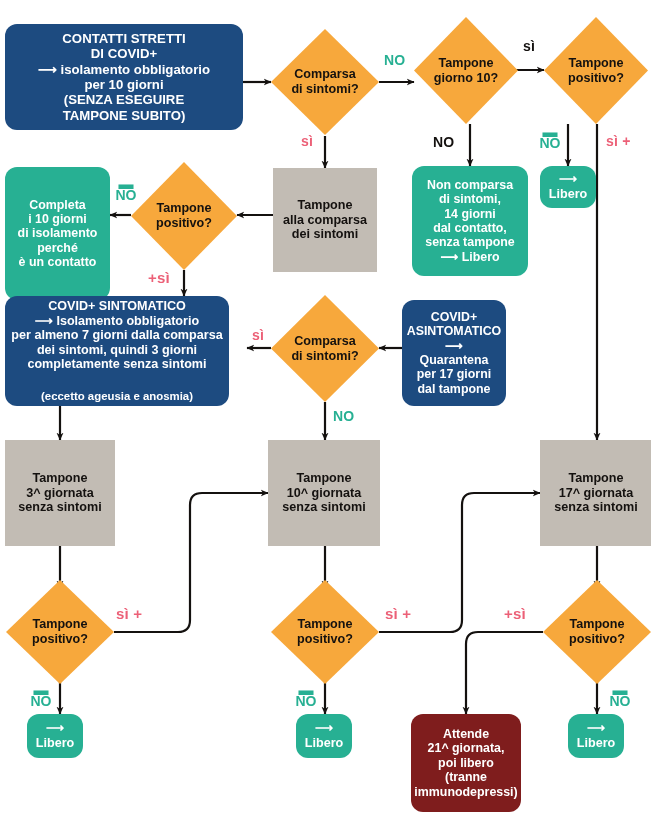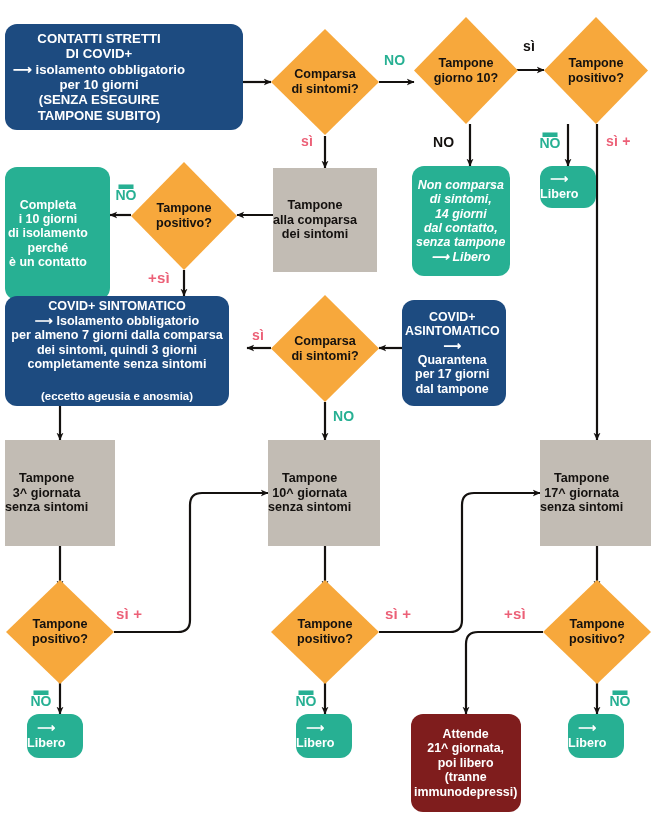--- a/index.html
+++ b/index.html
@@ -1,21 +1,21 @@
 <!DOCTYPE html>
 <html><head>
 <meta charset="utf-8">
 <style>
   html,body{margin:0;padding:0;background:#ffffff;}
   body{width:651px;height:826px;font-family:"Liberation Sans",sans-serif;}
   #stage{position:relative;width:651px;height:826px;overflow:hidden;background:#fff;}
 
   
   .node{position:absolute;box-sizing:border-box;display:flex;align-items:center;
-        text-align:center;z-index:3;}
+        justify-content:center;text-align:center;z-index:3;}
   .node .txt{line-height:1.16;white-space:pre-line;}
 
   .box-blue{background:#1D4B80;border-radius:12px;color:#fff;font-weight:bold;}
   .box-green{background:#27B093;border-radius:12px;color:#fff;font-weight:bold;}
   .box-pink{background:#7f1d1d;border-radius:12px;color:#fff;font-weight:bold;}
   .box-gray{background:#C2BCB4;color:#14110f;font-weight:bold;}
 
   .diamond{position:absolute;z-index:3;}
   .diamond .shape{position:absolute;inset:0;background:#F7A83C;
       clip-path:polygon(50% 0,100% 50%,50% 100%,0 50%);}
@@ -133,21 +133,21 @@
     <span class="lbl-no-green" style="font-size:14px;font-weight:bold;position:relative;">NO</span>
   </div>
 
   <div class="lbl lbl-si-pink" style="left:606px;top:133px;font-size:14px;">sì +</div>
 
   <div class="node box-green" style="left:540px;top:166px;width:56px;height:42px;font-size:12.6px;">
     <span class="txt">⟶
 Libero</span>
   </div>
 
-  <div class="node box-green" style="left:412px;top:166px;width:98px;height:110px;font-size:12.4px;padding:3px 4px;font-style:italic;">
+  <div class="node box-green" style="left:412px;top:166px;width:116px;height:110px;font-size:12.4px;padding:3px 4px;">
     <span class="txt">Non comparsa
 di sintomi,
 14 giorni
 dal contatto,
 senza tampone
 ⟶  Libero</span>
   </div>
 
   <div class="node box-gray" style="left:273px;top:168px;width:104px;height:104px;font-size:12.6px;">
     <span class="txt">Tampone

